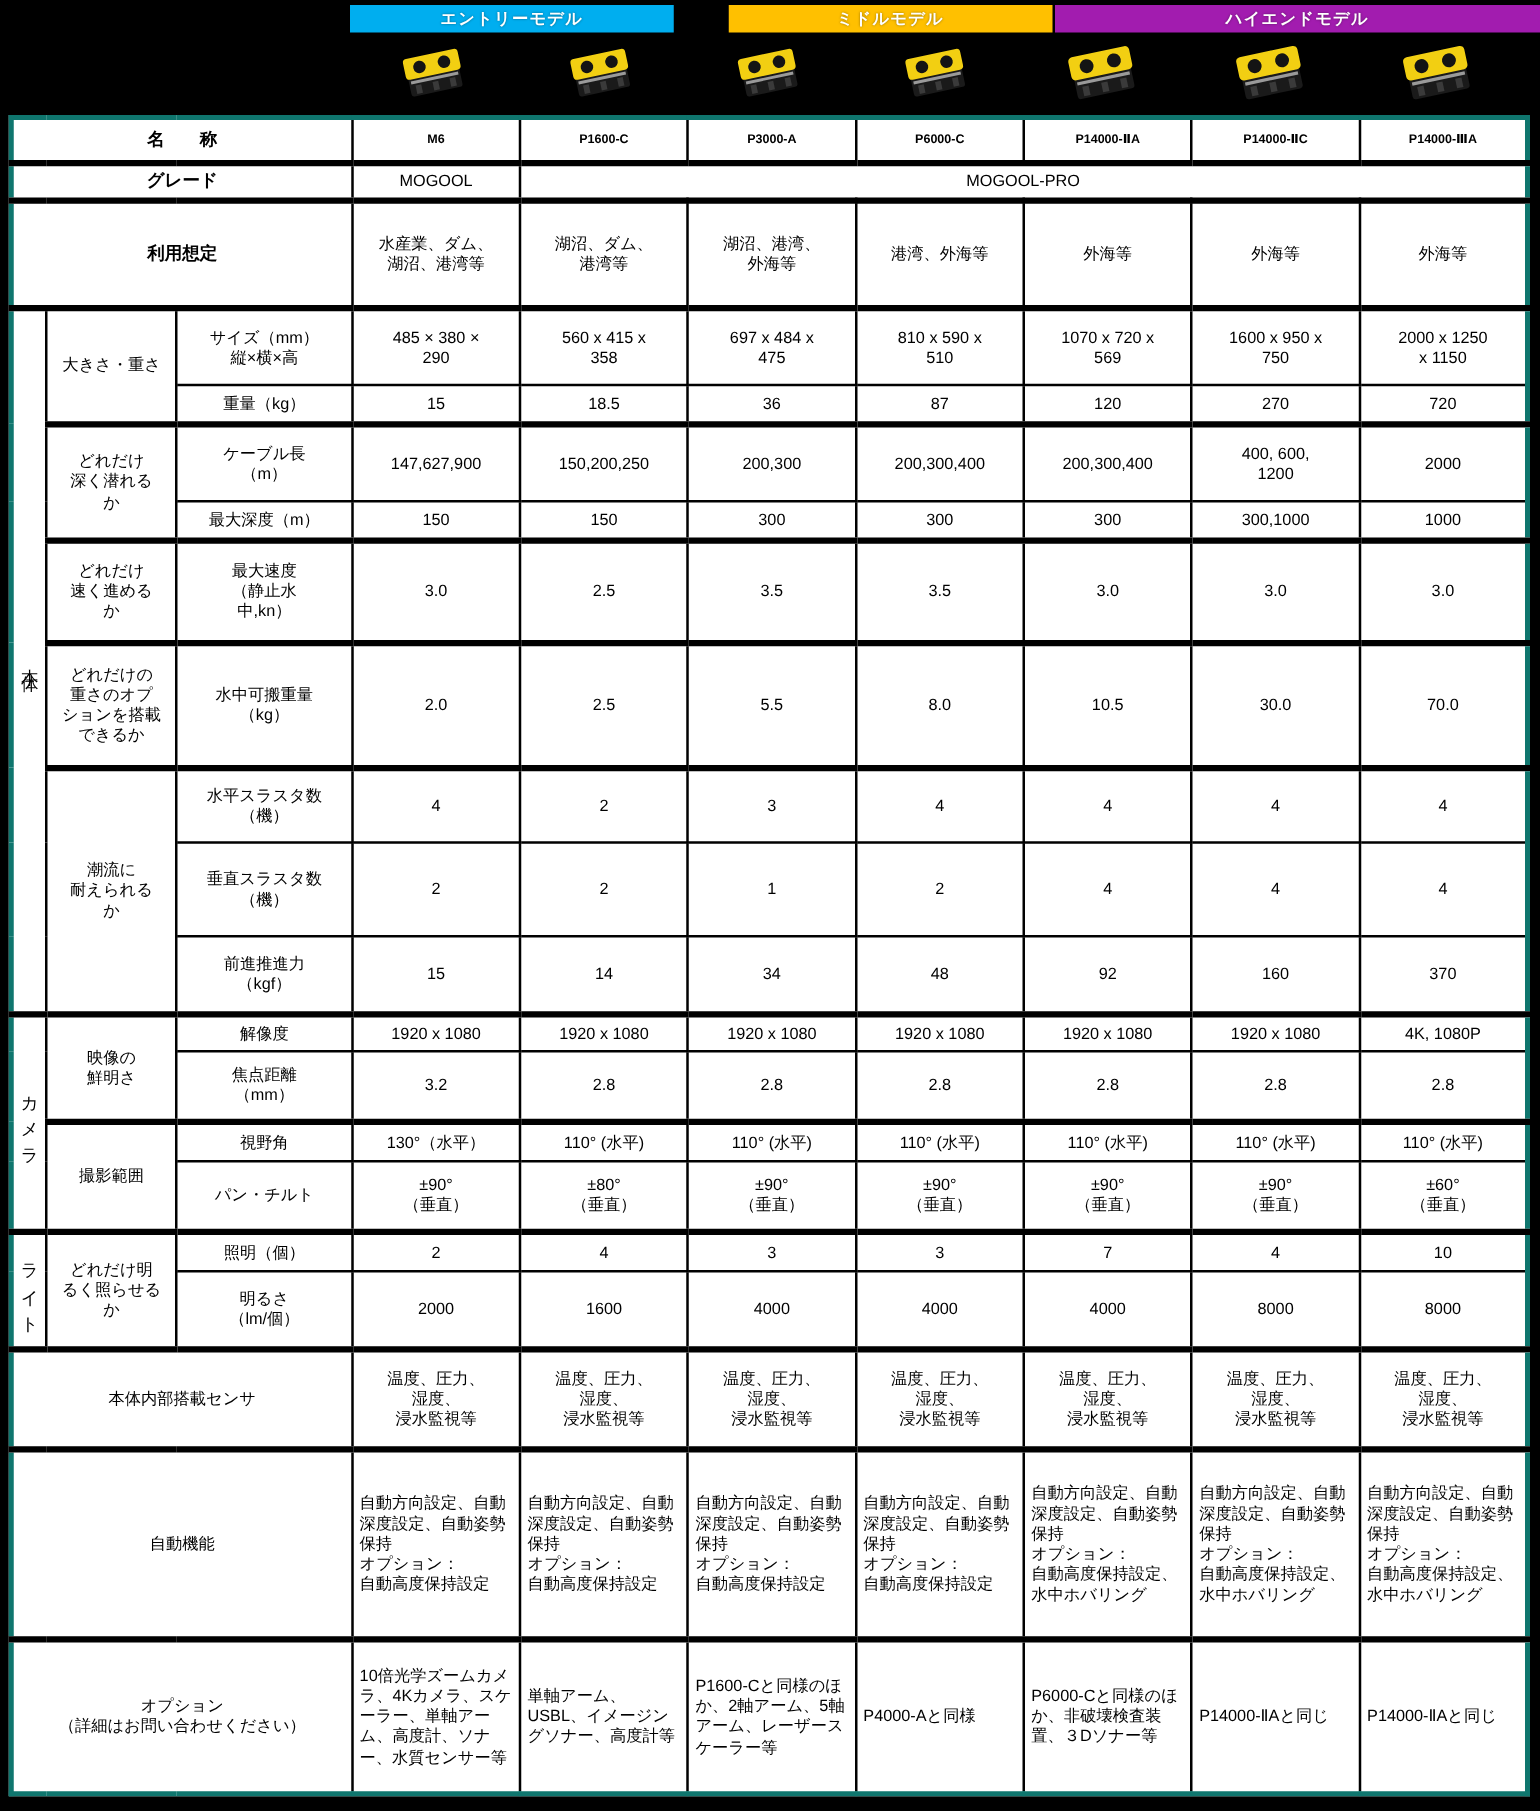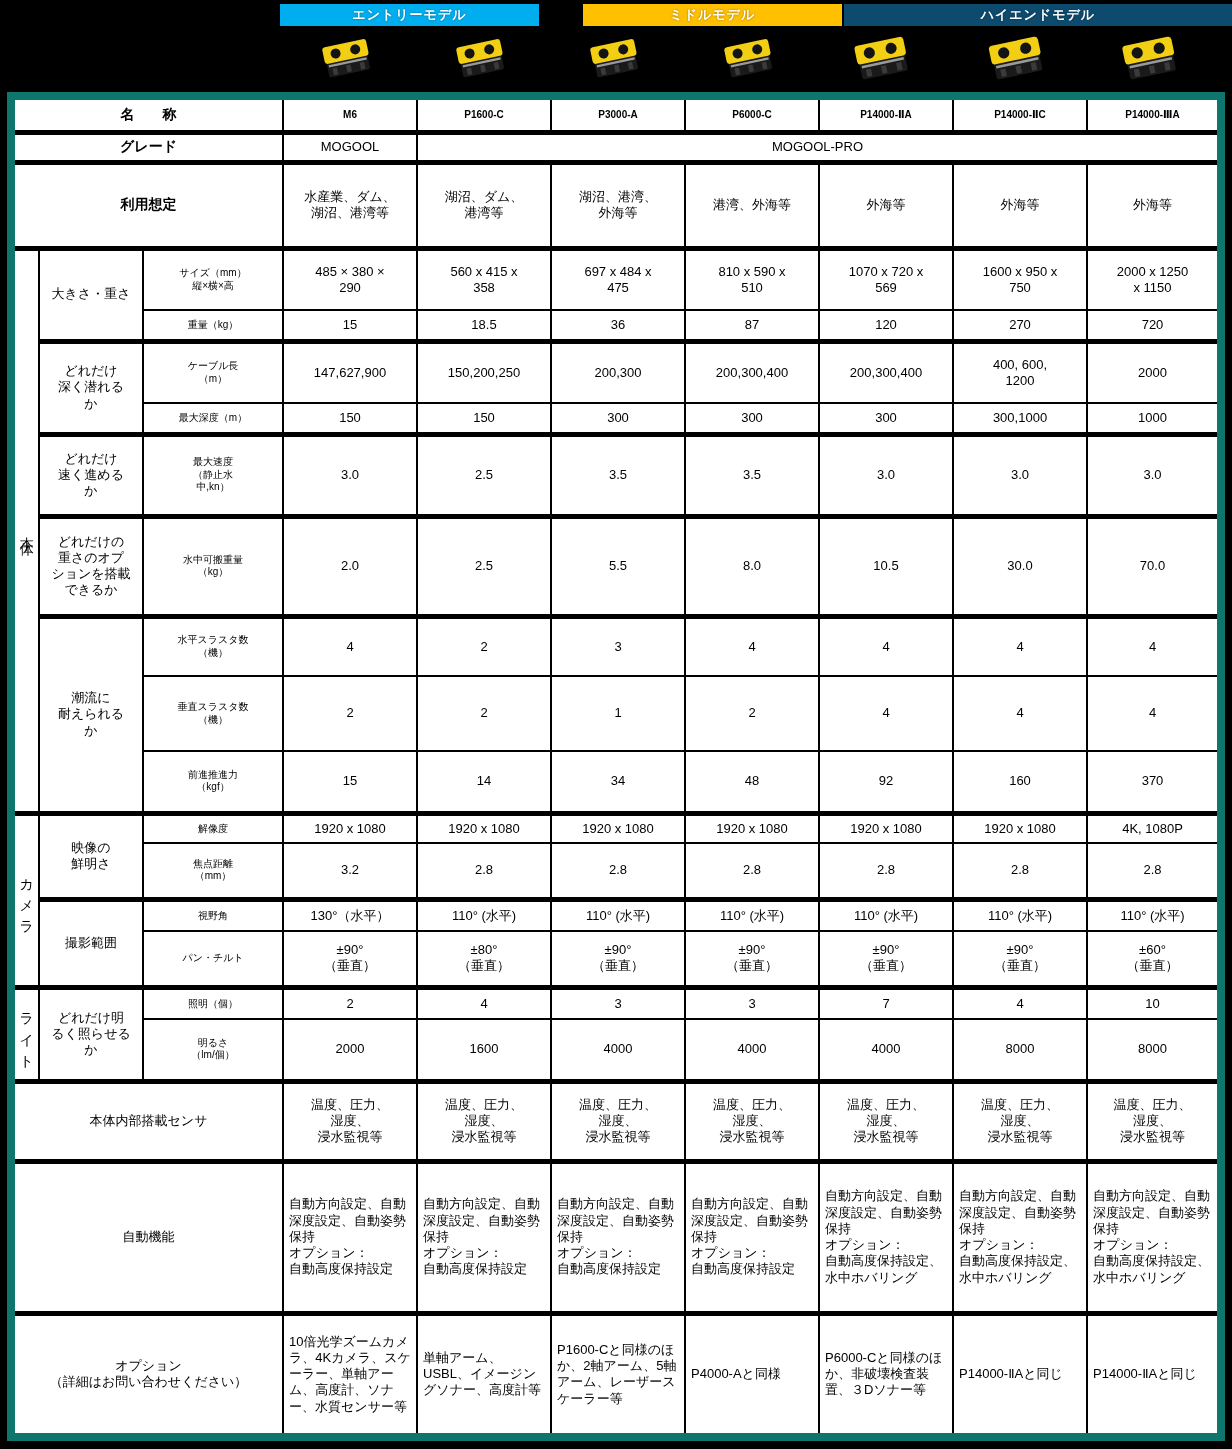--- a/index.html
+++ b/index.html
@@ -15,43 +15,43 @@
   .band.f2{flex:2;} .band.f3{flex:3;}
   
   .imgs{display:flex;width:937px;height:66px;margin-left:280px;}
   .imgcell{flex:1;display:flex;align-items:center;justify-content:center;}
   .imgcell svg{width:54px;height:50px;}
   .imgcell:nth-child(5) svg{width:60px;}
   .imgcell:nth-child(6) svg{width:63px;}
   .imgcell:nth-child(7) svg{width:70px;}
   
   table{border-collapse:collapse;table-layout:fixed;width:1217px;margin-left:7px;
-        background:#fff;border:8px solid #0f766e;}
+        background:#fff;border:4px solid #0f766e;}
   td{border:2px solid #000;text-align:center;vertical-align:middle;
      padding:2px 3px;font-size:13px;line-height:1.25;white-space:pre-line;overflow:hidden;}
   td.bb{border-bottom-width:5px;}
   td.lbl{font-weight:bold;font-size:14px;}
   td.model{font-weight:bold;font-size:10px;}
   td.sub{font-size:13px;font-family:Liberation Serif, serif;}
-  td.spec{font-size:10px;}
+  td.spec{font-size:13px;}
   td.vlab{writing-mode:vertical-rl;text-orientation:upright;font-size:14px;
           letter-spacing:5px;padding:0;}
   td.left{text-align:left;padding:3px 5px;}
 </style>
 </head>
 <body>
 
 <div class="page">
 
   <div class="top">
     <div class="top-spacer"></div>
     <div class="bands">
       <div class="band f2" style="background: rgb(0, 174, 239);">エントリーモデル</div>
       <div class="band f2" style="background: rgb(255, 192, 0); margin-left: 42px;">ミドルモデル</div>
-      <div class="band f3" style="background: #0c4a6e;">ハイエンドモデル</div>
+      <div class="band f3" style="background: #a21caf;">ハイエンドモデル</div>
     </div>
   </div>
 
   <div class="imgs">
     <div class="imgcell">
         <svg viewBox="0 0 70 58">
           <g transform="rotate(-12 35 29)">
             <rect x="8" y="22" width="54" height="26" rx="3" fill="#1a1a1a"></rect>
             <rect x="6" y="8" width="58" height="22" rx="4" fill="#f2cf12"></rect>
             <circle cx="22" cy="19" r="6.5" fill="#141414"></circle>

